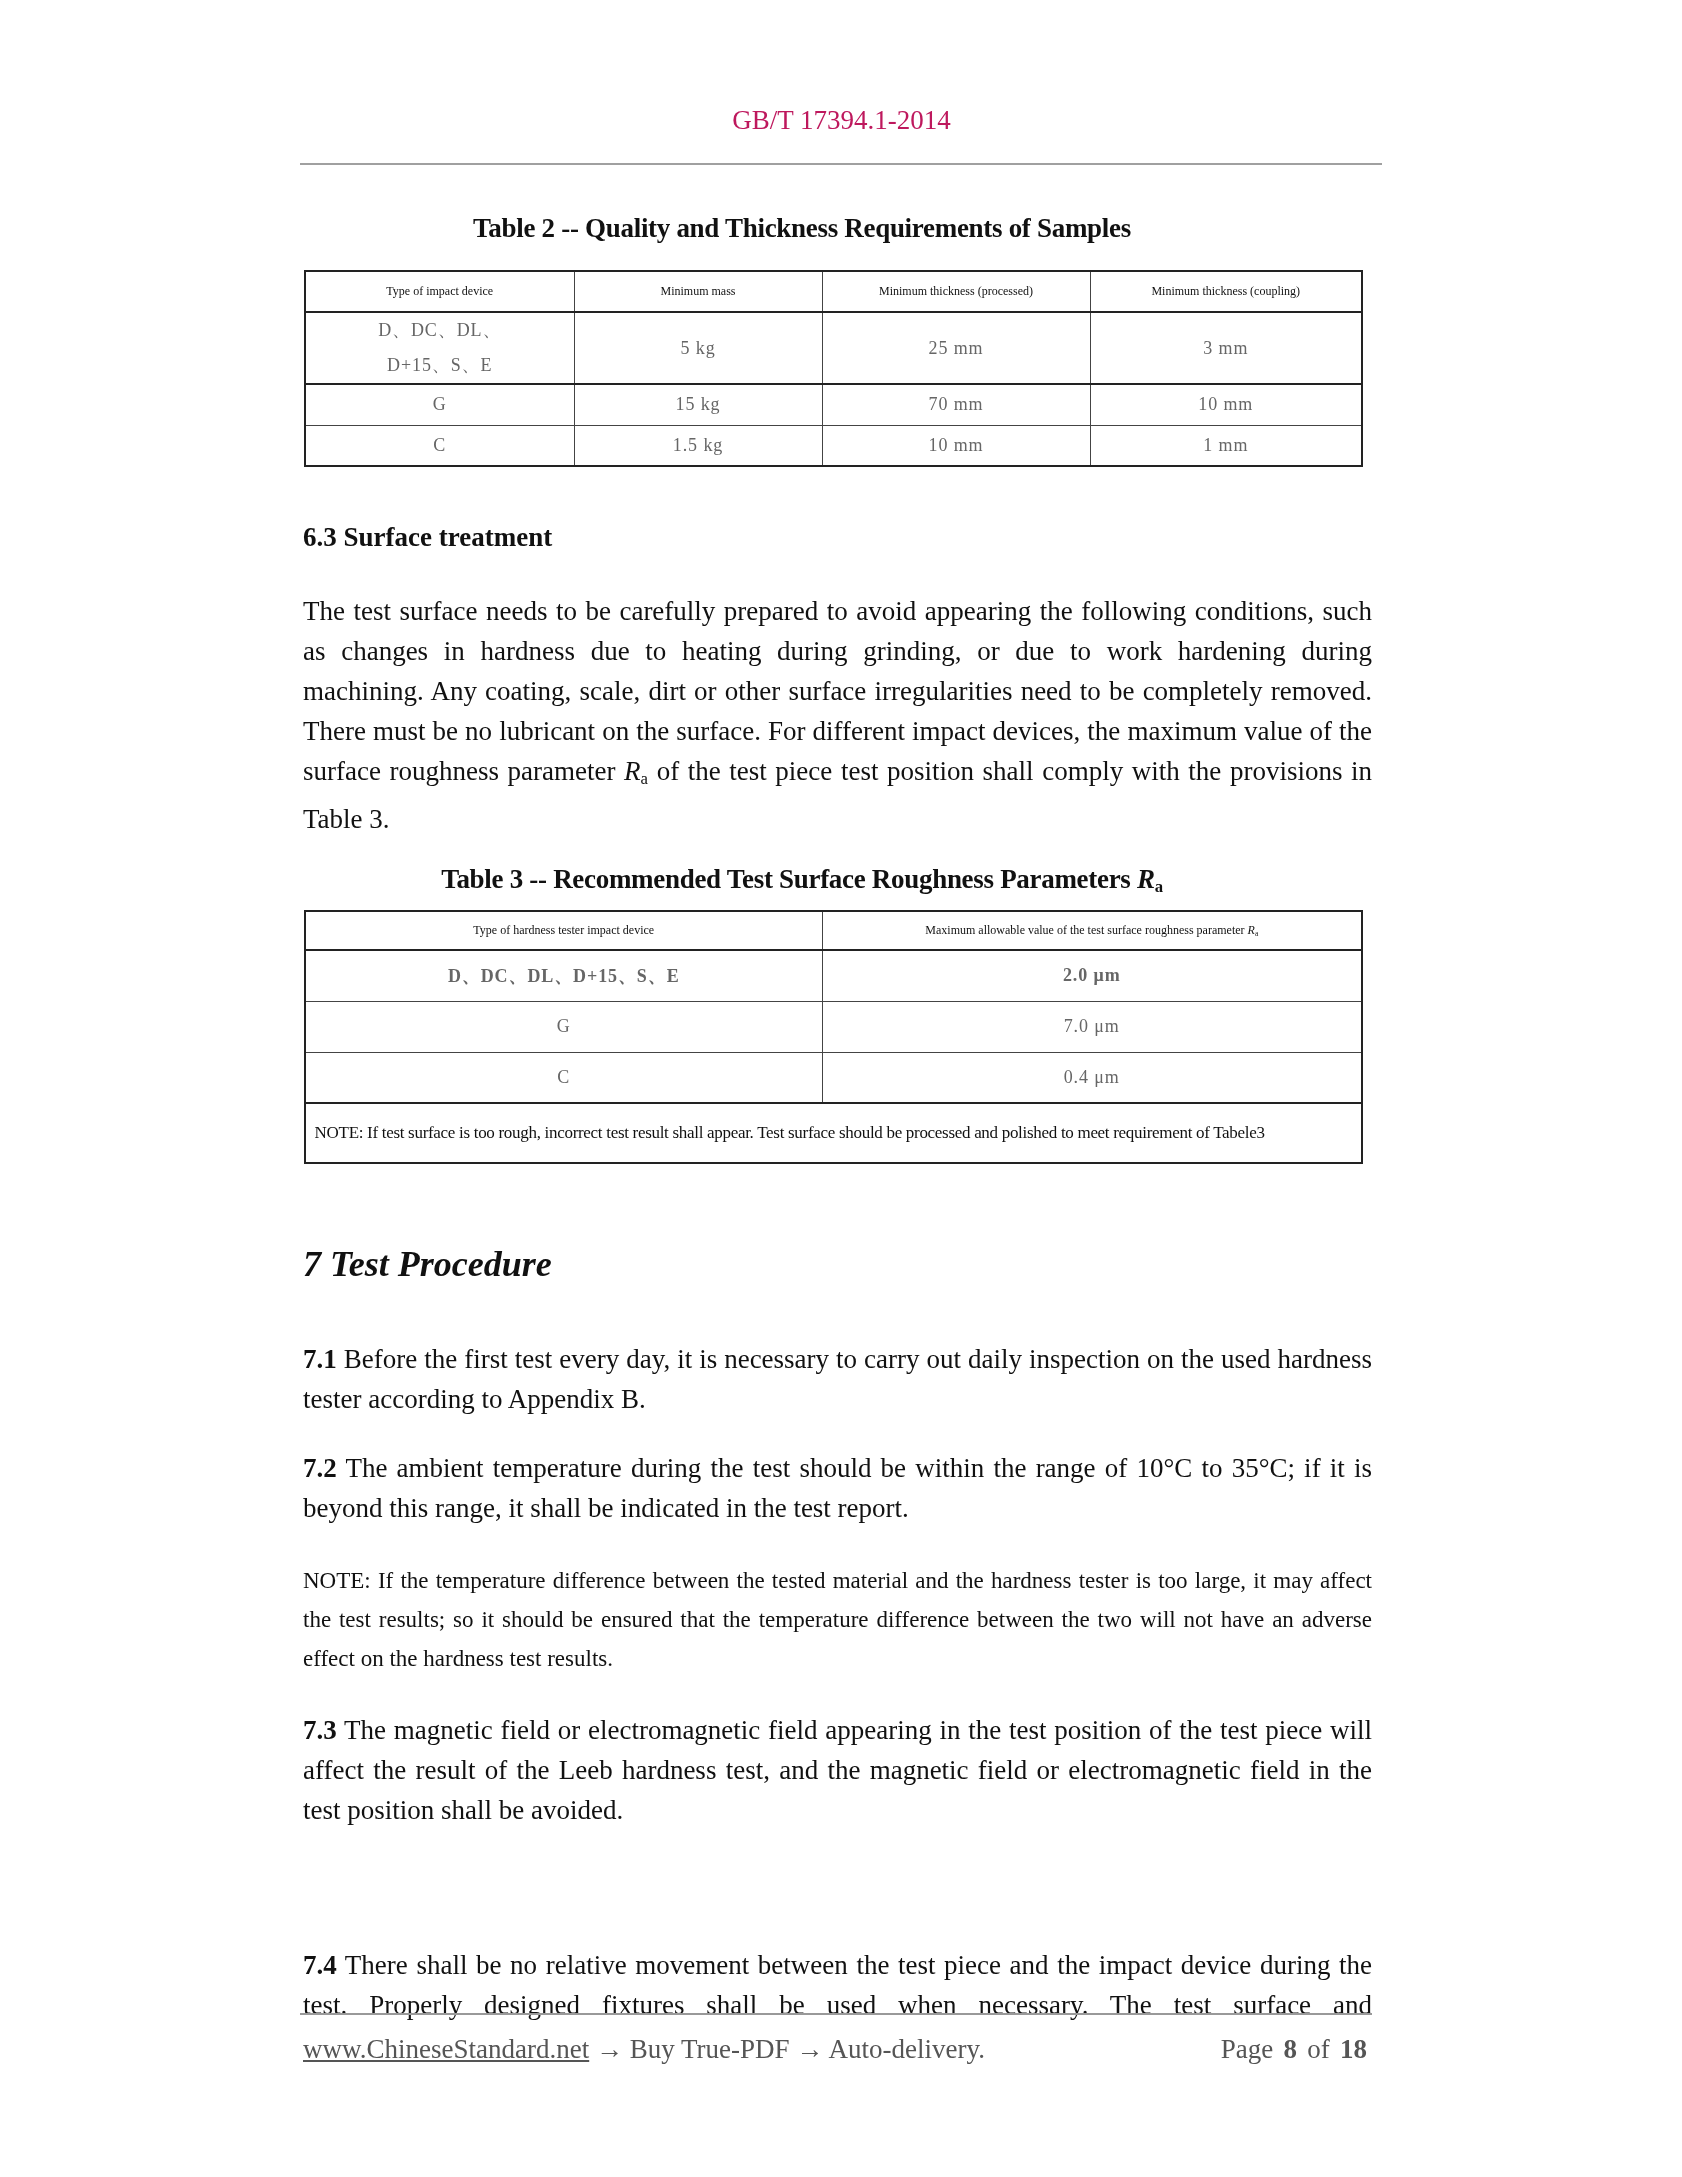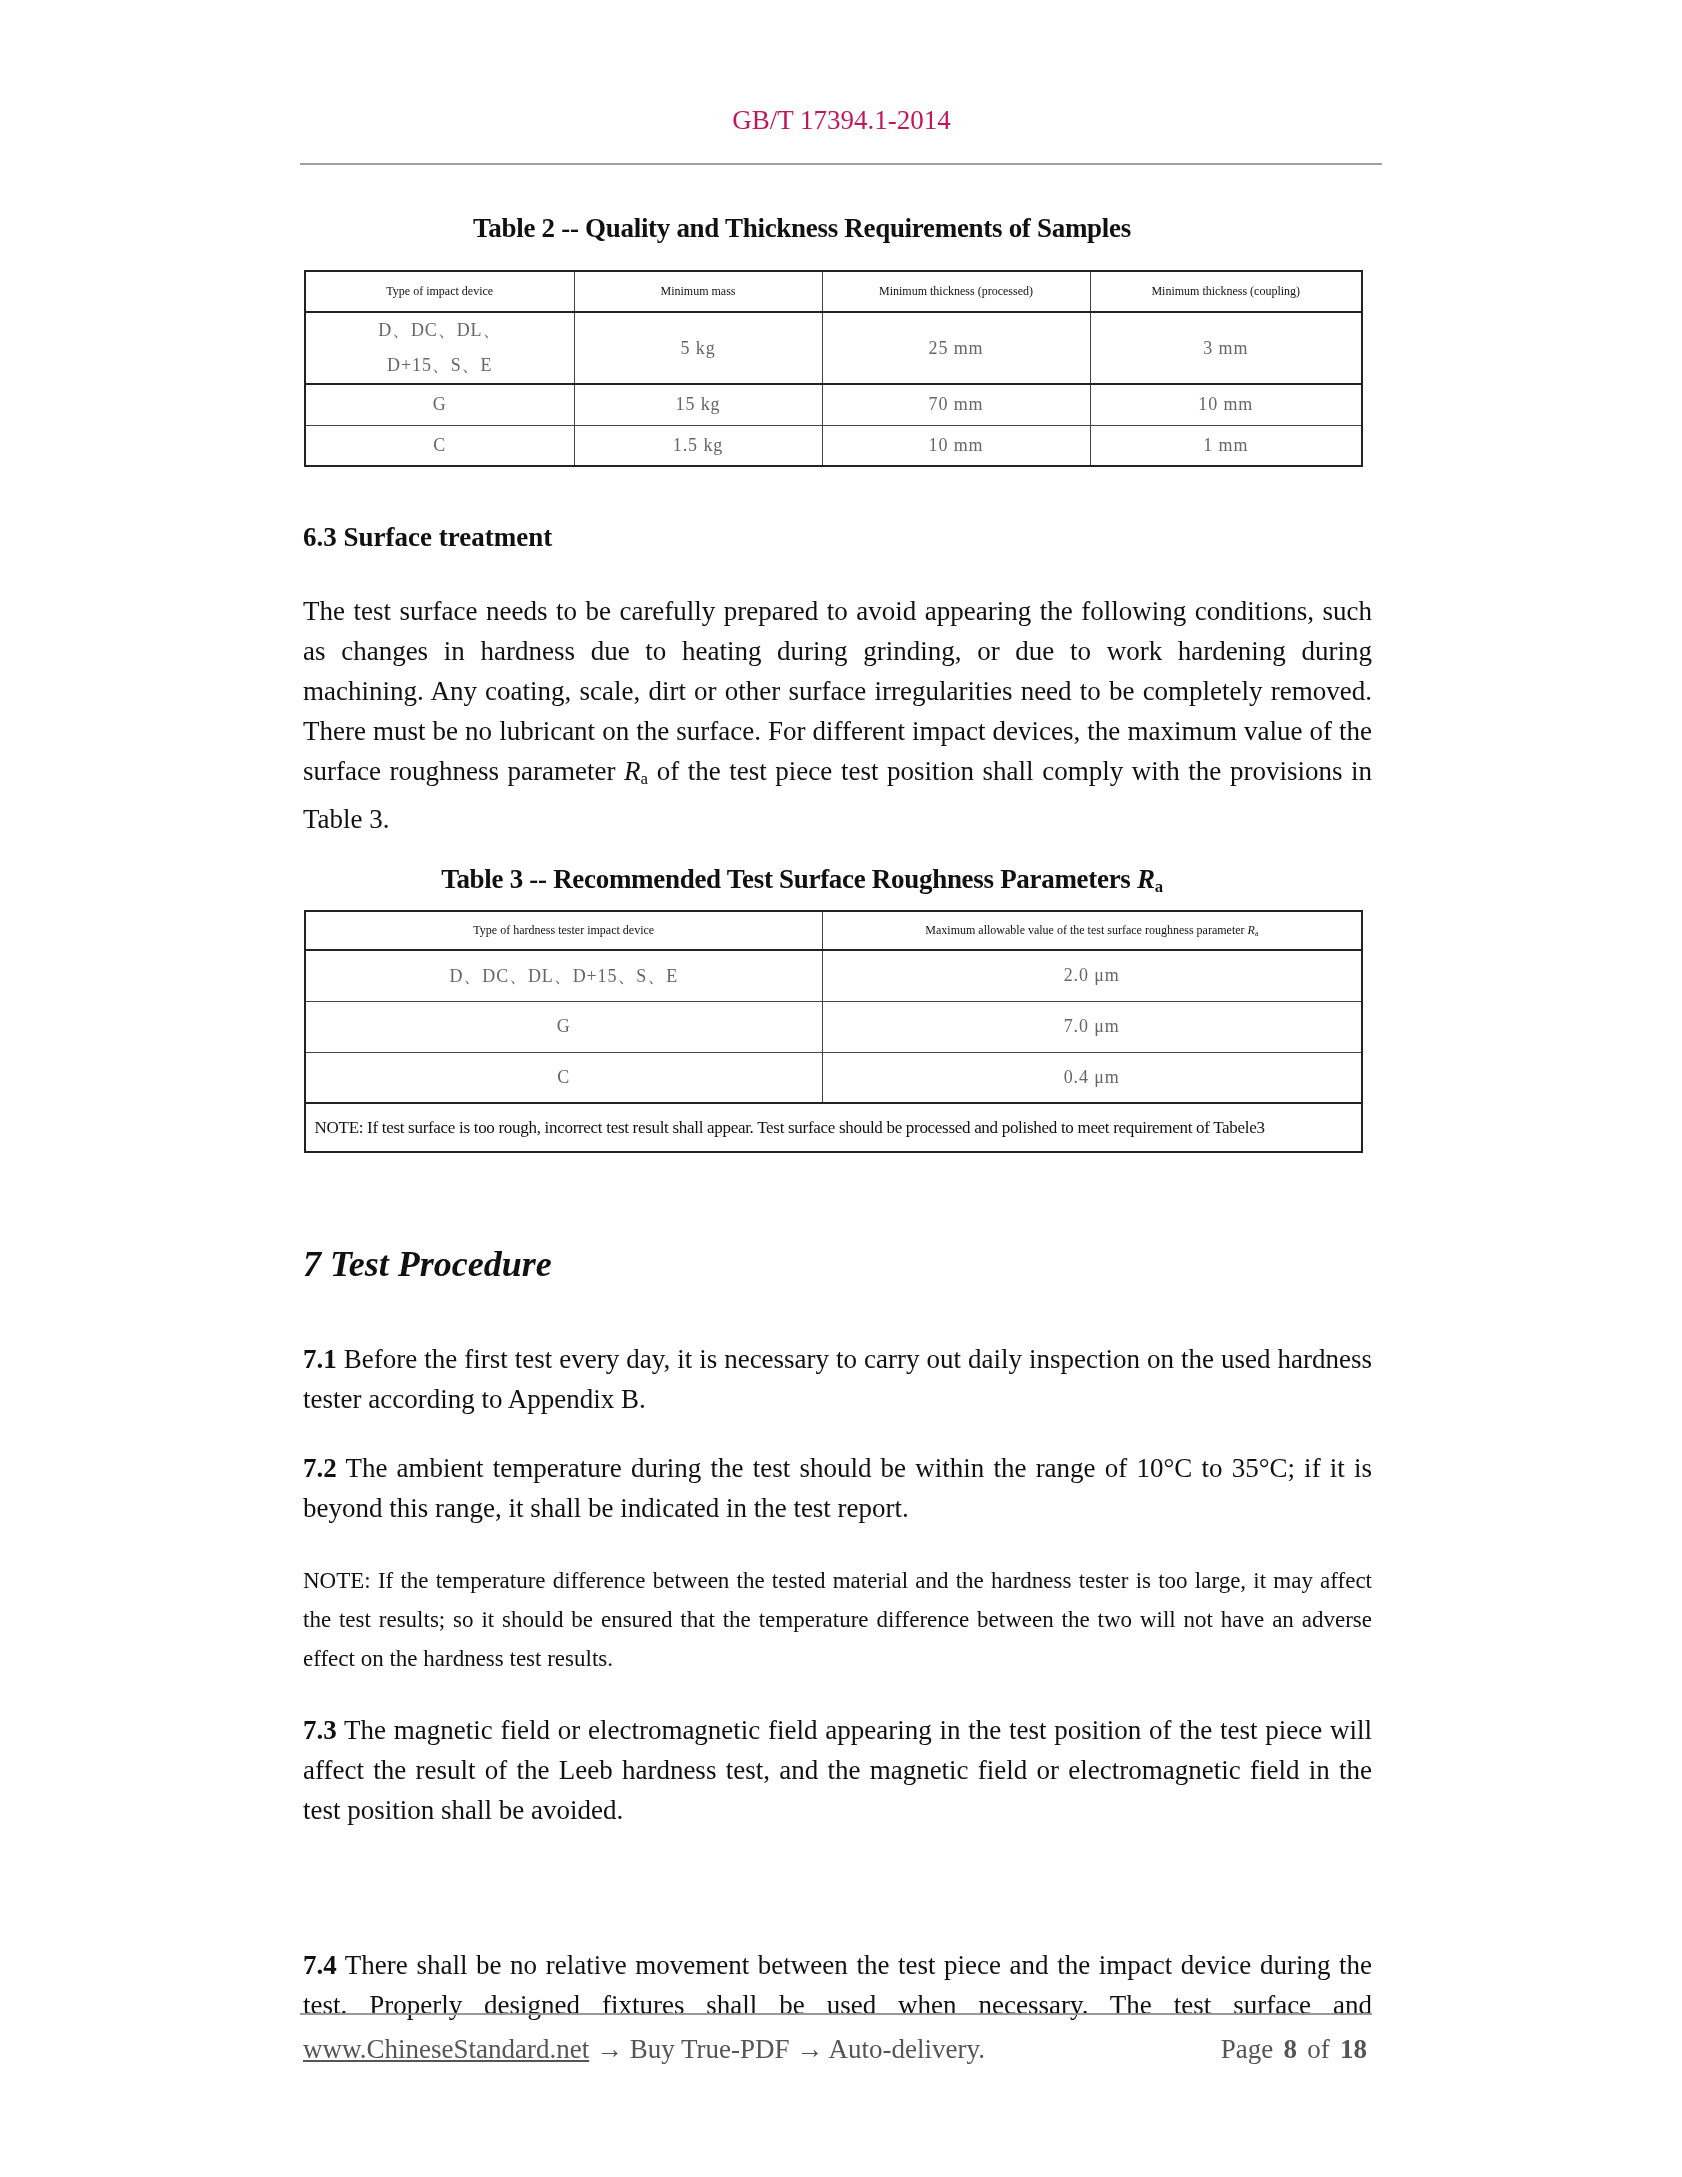--- a/index.html
+++ b/index.html
@@ -81,33 +81,33 @@
 <table class="t" style="left:304px; top:910px; width:1057px;">
   <colgroup>
       <col style="width:517px">
       <col style="width:540px">
     </colgroup>
   <tbody>
       <tr class="thick-bottom" style="height:39px;">
     <td class="th">Type of hardness tester impact device</td>
     <td class="th"><span>Maximum allowable value of the test surface roughness parameter </span><i>R</i><span class="sub">a</span></td>
   </tr>
-  <tr style="height:51px;">
+  <tr style="height:51px;font-weight:bold;">
     <td class="cell">D、DC、DL、D+15、S、E</td>
     <td class="cell">2.0 μm</td>
   </tr>
   <tr style="height:51px;">
     <td class="cell">G</td>
     <td class="cell">7.0 μm</td>
   </tr>
   <tr class="thick-bottom" style="height:51px;">
     <td class="cell">C</td>
     <td class="cell">0.4 μm</td>
   </tr>
-  <tr style="height:49px;padding-left:44px;">
+  <tr style="height:60px;padding-left:44px;">
     <td colspan="2" class="note-cell" style="font-size:17px; letter-spacing:-0.3px;">NOTE: If test surface is too rough, incorrect test result shall appear. Test surface should be processed and polished to meet requirement of Tabele3</td>
   </tr>
 </tbody>
   </table>
 
 <div class="abs h1" style="top:1243px;">7 Test Procedure</div>
 
 <div class="abs para" style="top:1339px;">
   <b>7.1</b><span> Before the first test every day, it is necessary to carry out daily inspection on the used hardness tester according to Appendix B.</span>
 </div>

